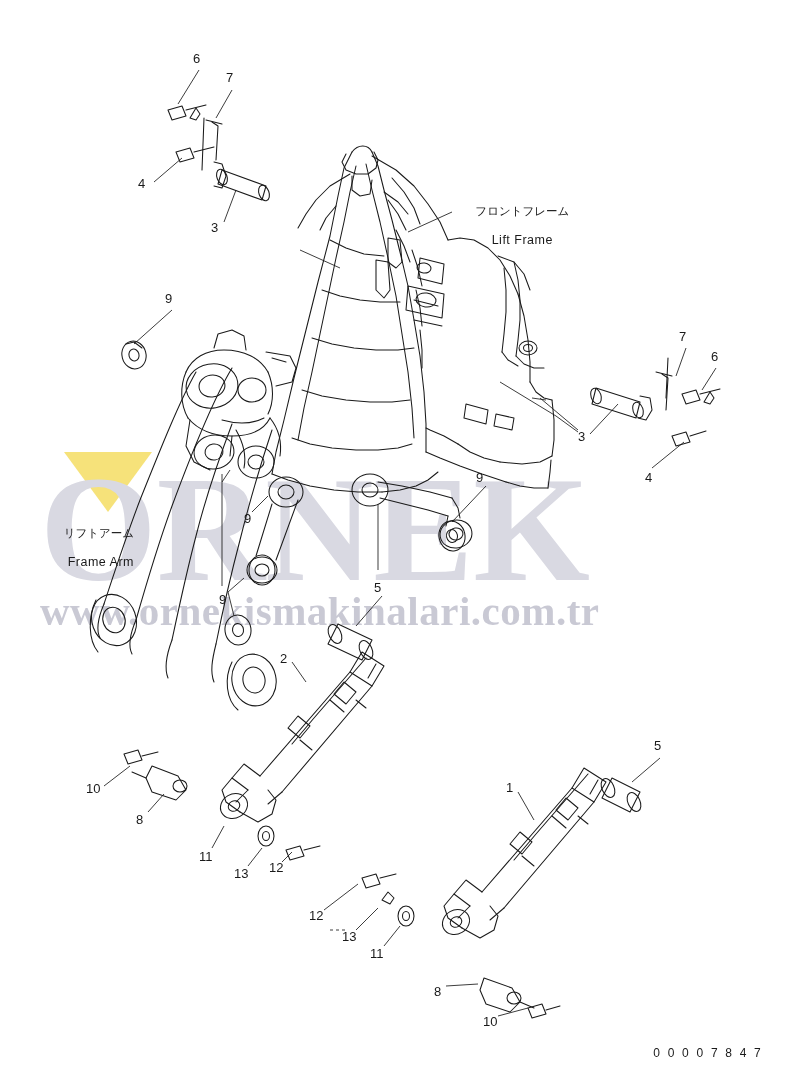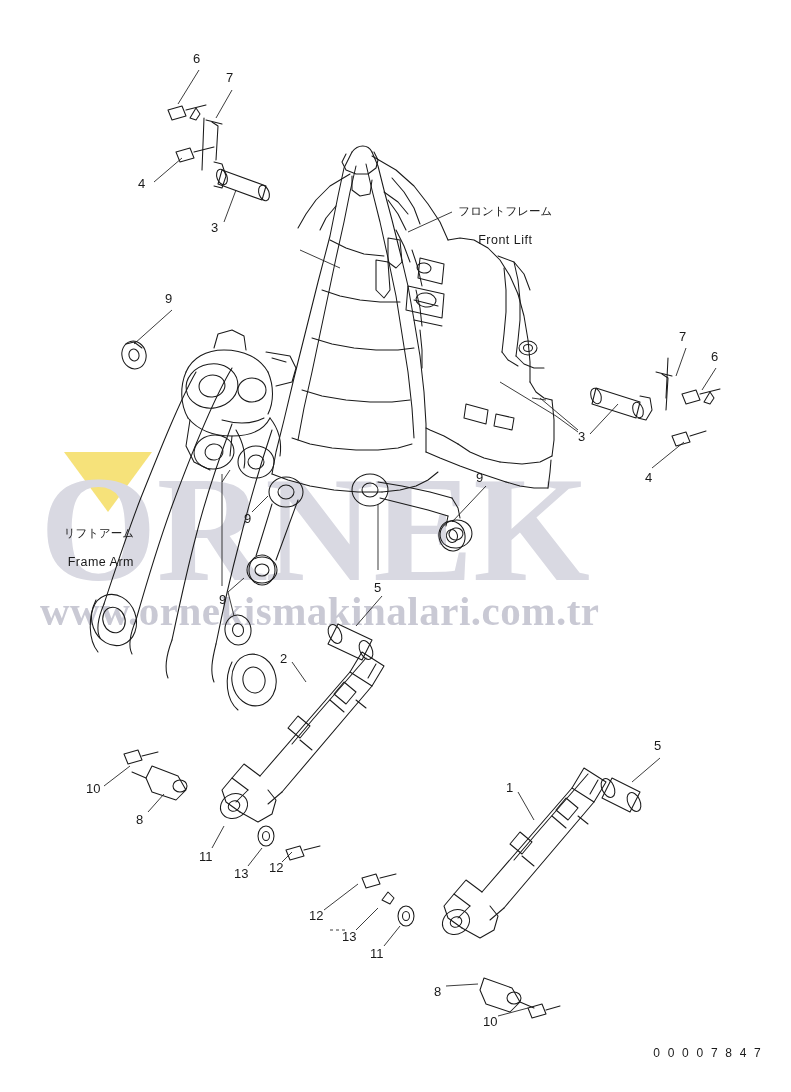--- a/index.html
+++ b/index.html
@@ -276,23 +276,23 @@
       <path d="M222,482 L230,470"></path>
       <path d="M378,570 L378,504"></path>
       <path d="M340,268 L300,250"></path>
     </g>
 
     <g fill="none" stroke="#1a1a1a" stroke-width="0.85" stroke-dasharray="3,3">
       <path d="M330,930 L348,930"></path>
     </g>
   </svg>
 
-  <div class="cjk" style="left:438px;top:190px;width:120px;">
+  <div class="cjk" style="left:455px;top:190px;width:120px;">
     <span>フロントフレーム</span><br>
-    <span class="en">Front Lift</span>
+    <span class="en">Lift Frame</span>
   </div>
 
   <div class="cjk" style="left:34px;top:512px;width:100px;text-align:right;">
     <span>リフトアーム</span><br>
     <span class="en">Frame Arm</span>
   </div>
 
   <div class="lbl" style="left:193px;top:52px;">6</div>
   <div class="lbl" style="left:226px;top:71px;">7</div>
   <div class="lbl" style="left:138px;top:177px;">4</div>

